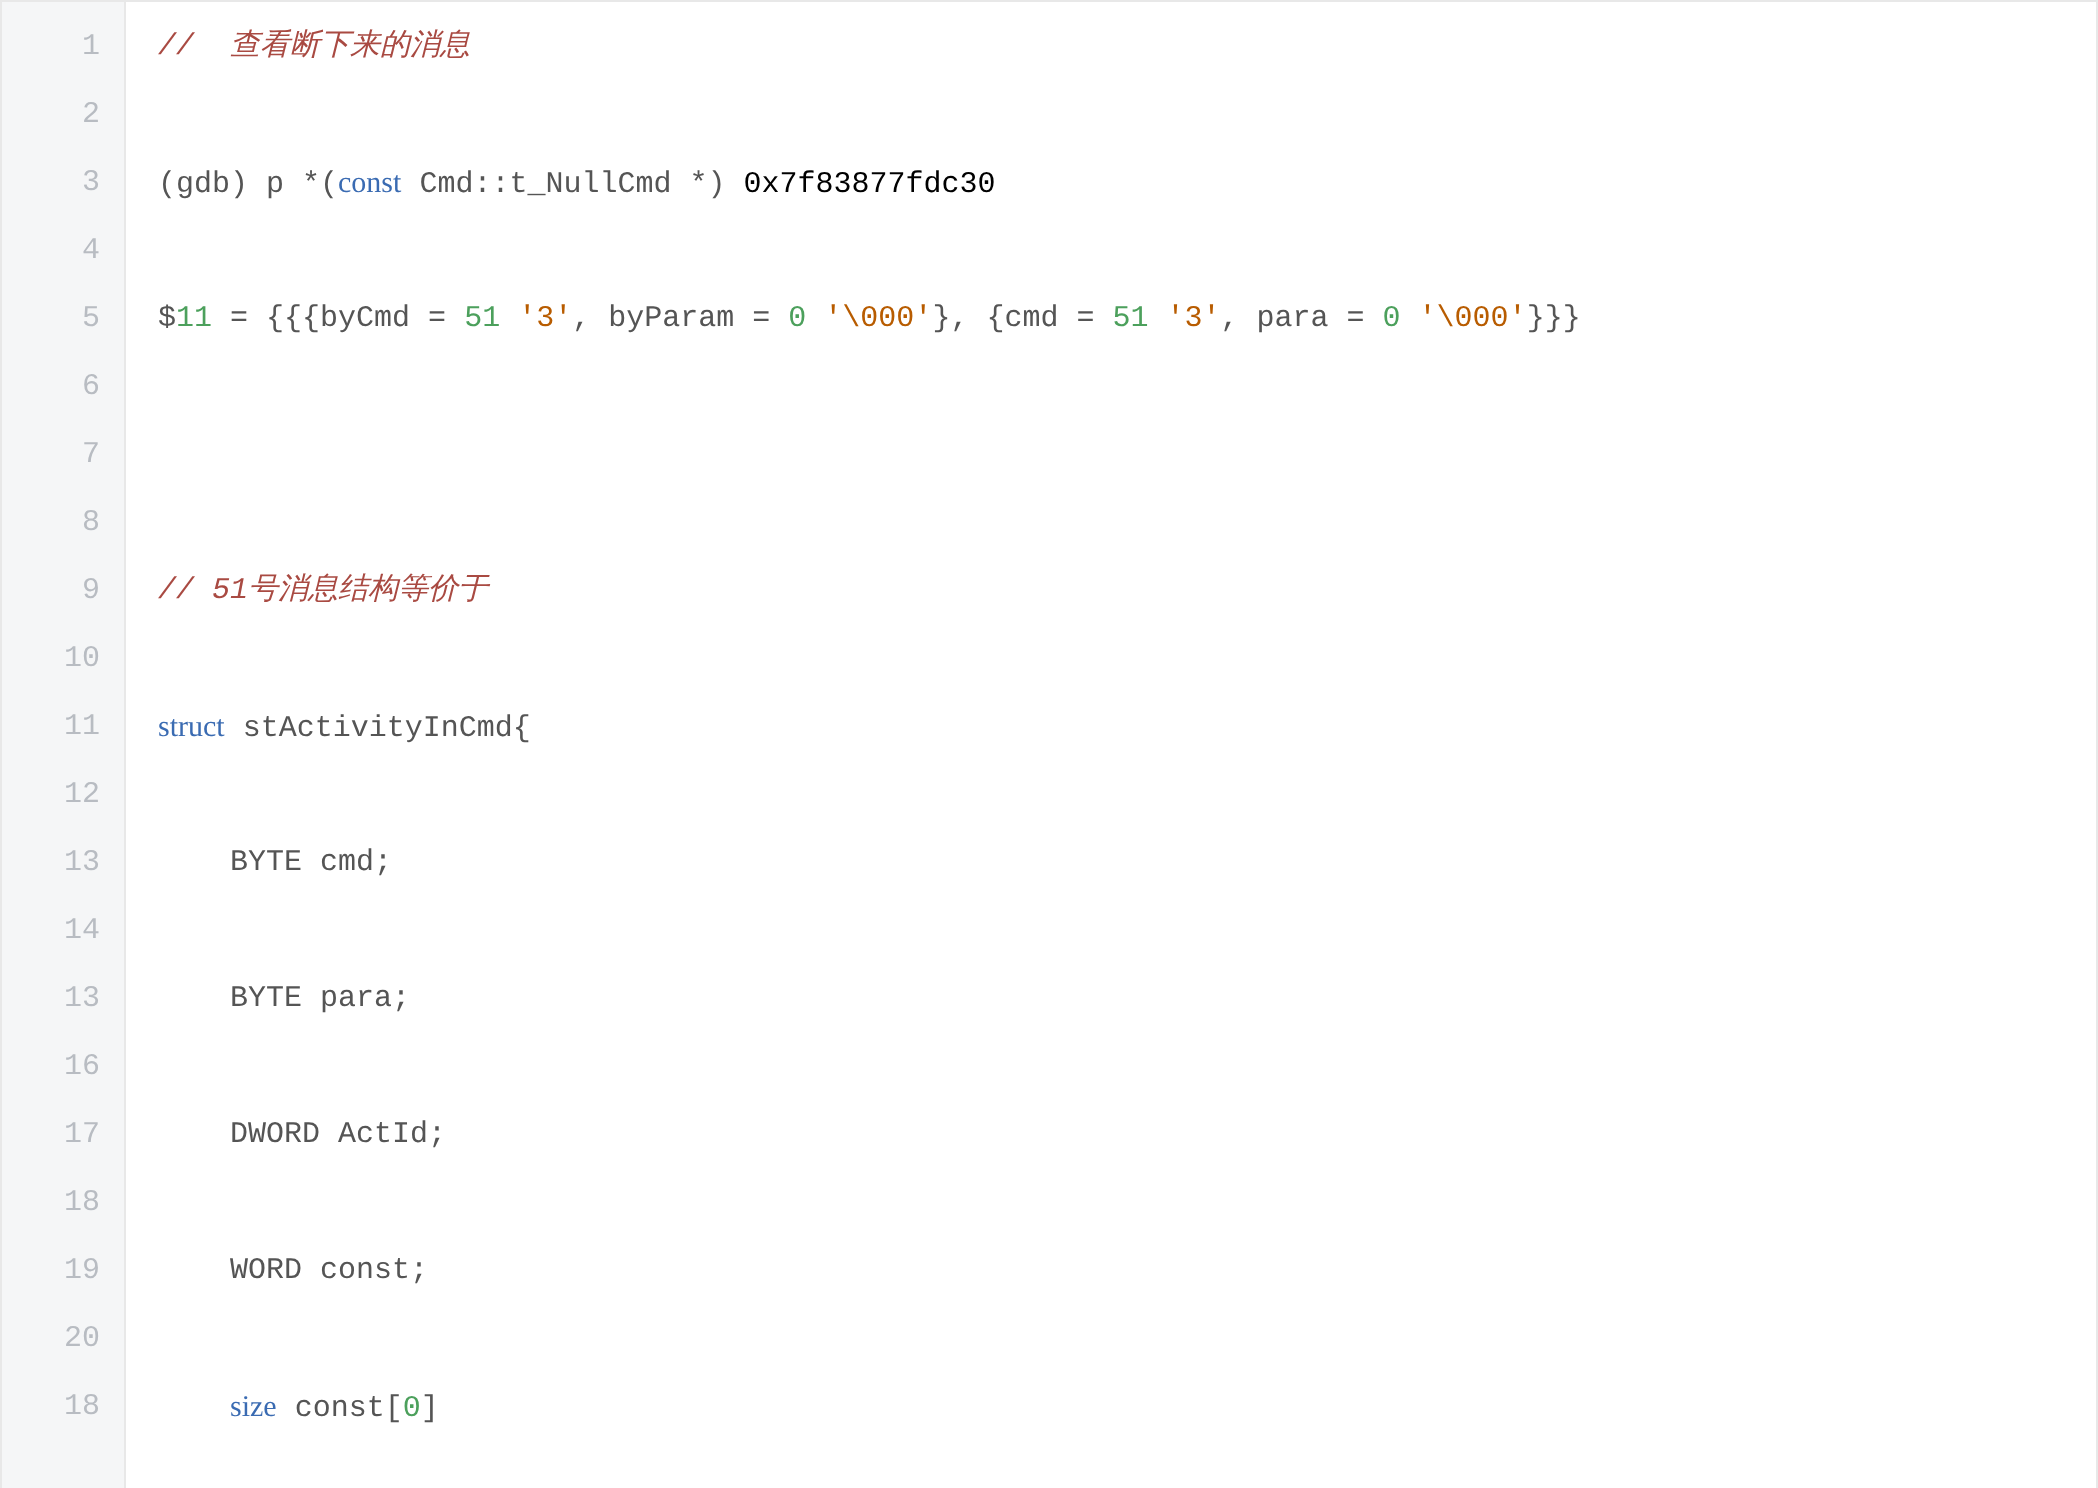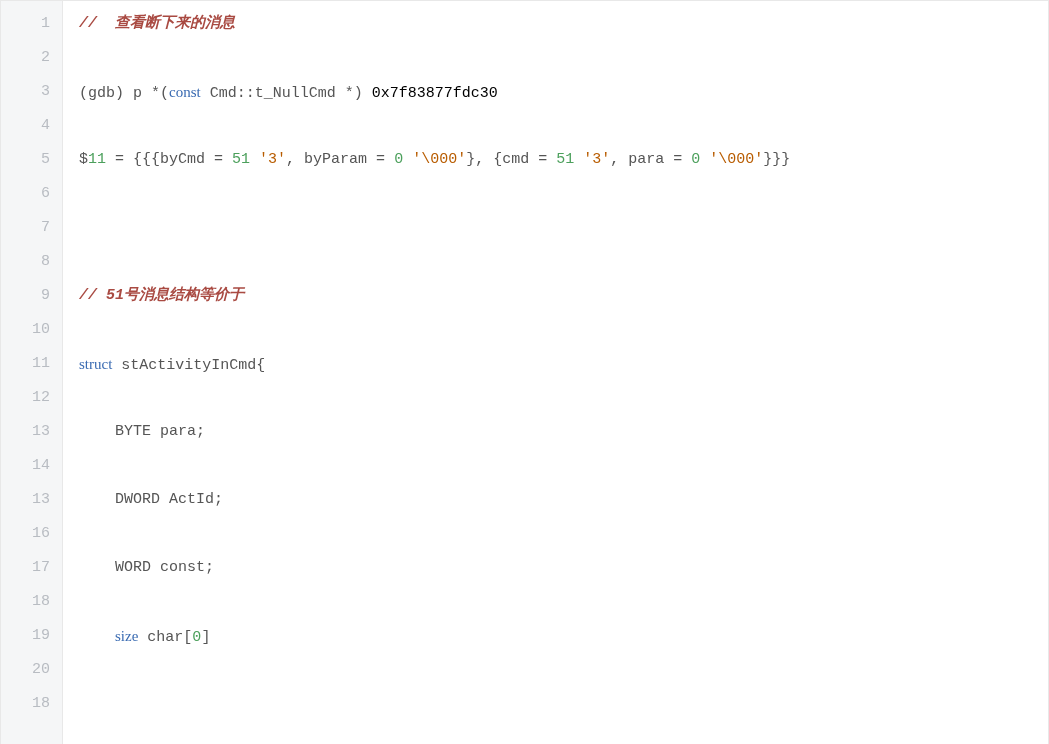--- a/index.html
+++ b/index.html
@@ -34,21 +34,21 @@
   line-height: 34px;
   background: #fff;
 }
 .code-area pre {
   font-family: inherit;
   font-size: inherit;
   margin: 0;
   white-space: pre;
 }
 .line { height: 34px; color: #555; }
-.comment { color: #a94a42; font-style: italic; font-weight: 700; }
+.comment { color: #a94a42; font-style: italic; font-weight: 400; }
 .kw { color: #3a6bb2; font-weight: 500; font-family: Liberation Serif, serif; }
 .num { color: #4ca05c; font-weight: 500; }
 .lit { color: #b85c00; font-weight: 500; }
 .ident { color: #555; }
 .addr { color: #000000; font-weight: 500; }
 </style>
 </head>
 <body>
 
 <div class="code-container">
@@ -75,24 +75,25 @@
     <div>20</div>
     <div>18</div>
   </div>
   <div class="code-area">
     <pre><div class="line"><span class="comment">//  查看断下来的消息</span></div>
 <div class="line"><span class="ident">(gdb) p *(</span><span class="kw">const</span><span class="ident"> Cmd::t_NullCmd *) </span><span class="addr">0x7f83877fdc30</span></div>
 <div class="line"><span class="ident">$</span><span class="num">11</span><span class="ident"> = {{{byCmd = </span><span class="num">51</span><span> </span><span class="lit">'3'</span><span class="ident">, byParam = </span><span class="num">0</span><span> </span><span class="lit">'\000'</span><span class="ident">}, {cmd = </span><span class="num">51</span><span> </span><span class="lit">'3'</span><span class="ident">, para = </span><span class="num">0</span><span> </span><span class="lit">'\000'</span><span class="ident">}}}</span></div>
 <div class="line"></div>
 <div class="line"><span class="comment">// 51号消息结构等价于</span></div>
 <div class="line"><span class="kw">struct</span><span class="ident"> stActivityInCmd{</span></div>
+<div class="line"><span class="ident">    BYTE cmd;</span></div>
 <div class="line"><span class="ident">    BYTE para;</span></div>
 <div class="line"><span class="ident">    DWORD ActId;</span></div>
 <div class="line"><span class="ident">    WORD const;</span></div>
-<div class="line"><span>    </span><span class="kw">size</span><span class="ident"> char[</span><span class="num">0</span><span class="ident">]</span></div>
+<div class="line"><span>    </span><span class="kw">size</span><span class="ident"> const[</span><span class="num">0</span><span class="ident">]</span></div>
 
 
 
 
 
 
 
 
 
 </pre>

